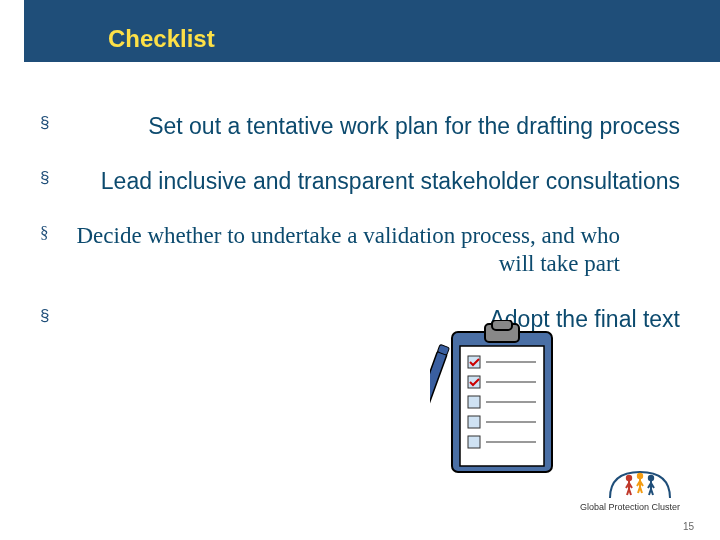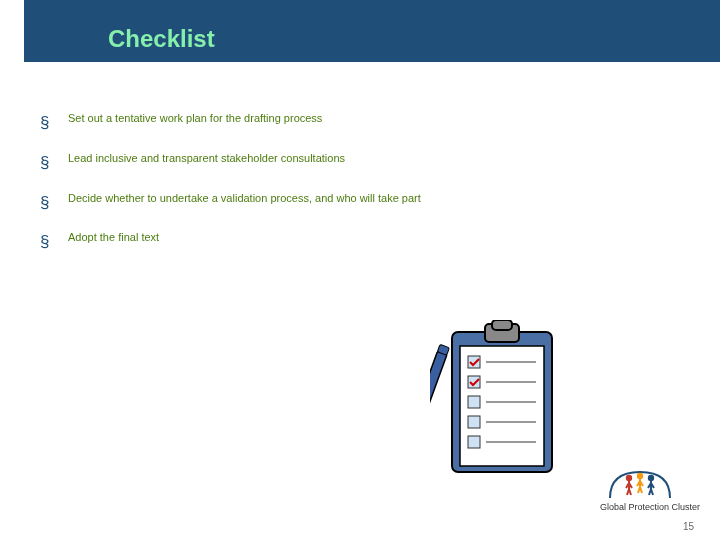--- a/index.html
+++ b/index.html
@@ -14,38 +14,39 @@
   .title-bar {
     background: #1f4e79;
     height: 62px;
     width: 696px;
     margin-left: 24px;
     display: flex;
     align-items: center;
     padding-left: 84px;
   }
   .title-bar h1 {
-    color: #86efac;
+    color: #fde047;
     font-size: 24px;
     font-weight: bold;
     margin-top: 16px;
   }
   .content {
     padding: 50px 40px 0 40px;
   }
   ul.checklist {
     list-style: none;
   }
   ul.checklist li {
     position: relative;
     padding-left: 28px;
     margin-bottom: 26px;
-    font-size: 11px;
-    color: #4d7c0f;
+    font-size: 23px;
+    color: #0c4a6e;
     line-height: 1.25;
+    text-align: right;
   }
   ul.checklist li::before {
     content: "§";
     position: absolute;
     left: 0;
     top: 0;
     color: #1f4e79;
     font-size: 17px;
     font-weight: normal;
   }
@@ -54,21 +55,21 @@
     right: 150px;
     bottom: 55px;
     width: 140px;
     height: 165px;
   }
   .logo {
     position: absolute;
     right: 20px;
     bottom: 28px;
     width: 120px;
-    text-align: right;
+    text-align: left;
   }
   .logo-figs {
     display: flex;
     justify-content: center;
     gap: 2px;
     margin-bottom: 2px;
   }
   .logo-text {
     font-size: 9px;
     color: #333;
@@ -86,21 +87,21 @@
 <body>
 
 <div class="title-bar">
   <h1>Checklist</h1>
 </div>
 
 <div class="content">
   <ul class="checklist">
     <li>Set out a tentative work plan for the drafting process</li>
     <li>Lead inclusive and transparent stakeholder consultations</li>
-    <li style="max-width:580px;">Decide whether to undertake a validation process, and who will take part</li>
+    <li style="max-width:580px;font-family:Liberation Serif, serif;">Decide whether to undertake a validation process, and who will take part</li>
     <li>Adopt the final text</li>
   </ul>
 </div>
 
 <div class="clipboard-img">
   <svg viewBox="0 0 140 165" width="140" height="165">
 
     <rect x="22" y="12" width="100" height="140" rx="6" fill="#4a6fa5" stroke="#000" stroke-width="2"></rect>
 
     <rect x="55" y="4" width="34" height="18" rx="4" fill="#888" stroke="#000" stroke-width="2"></rect>

